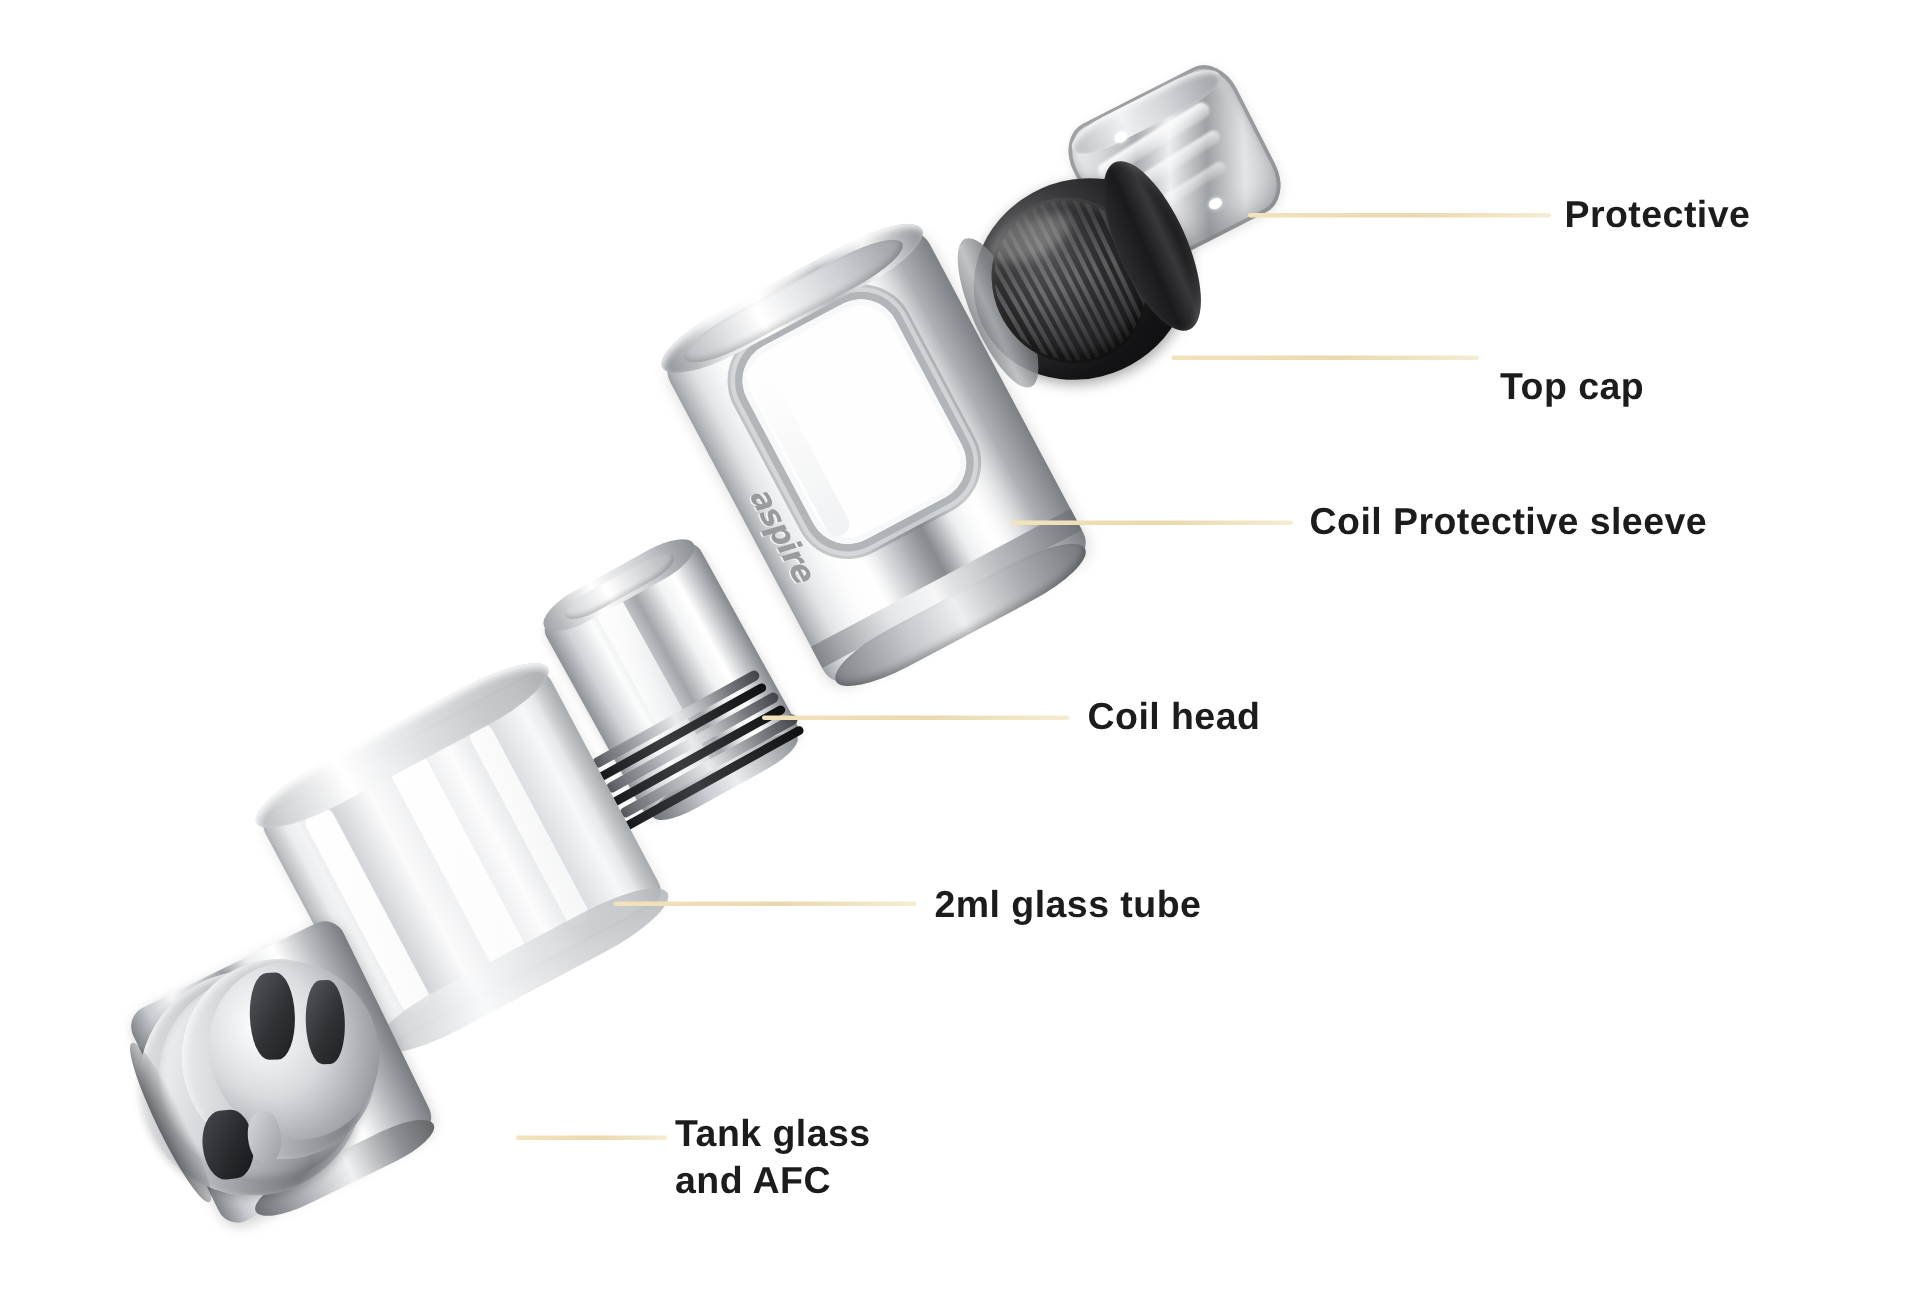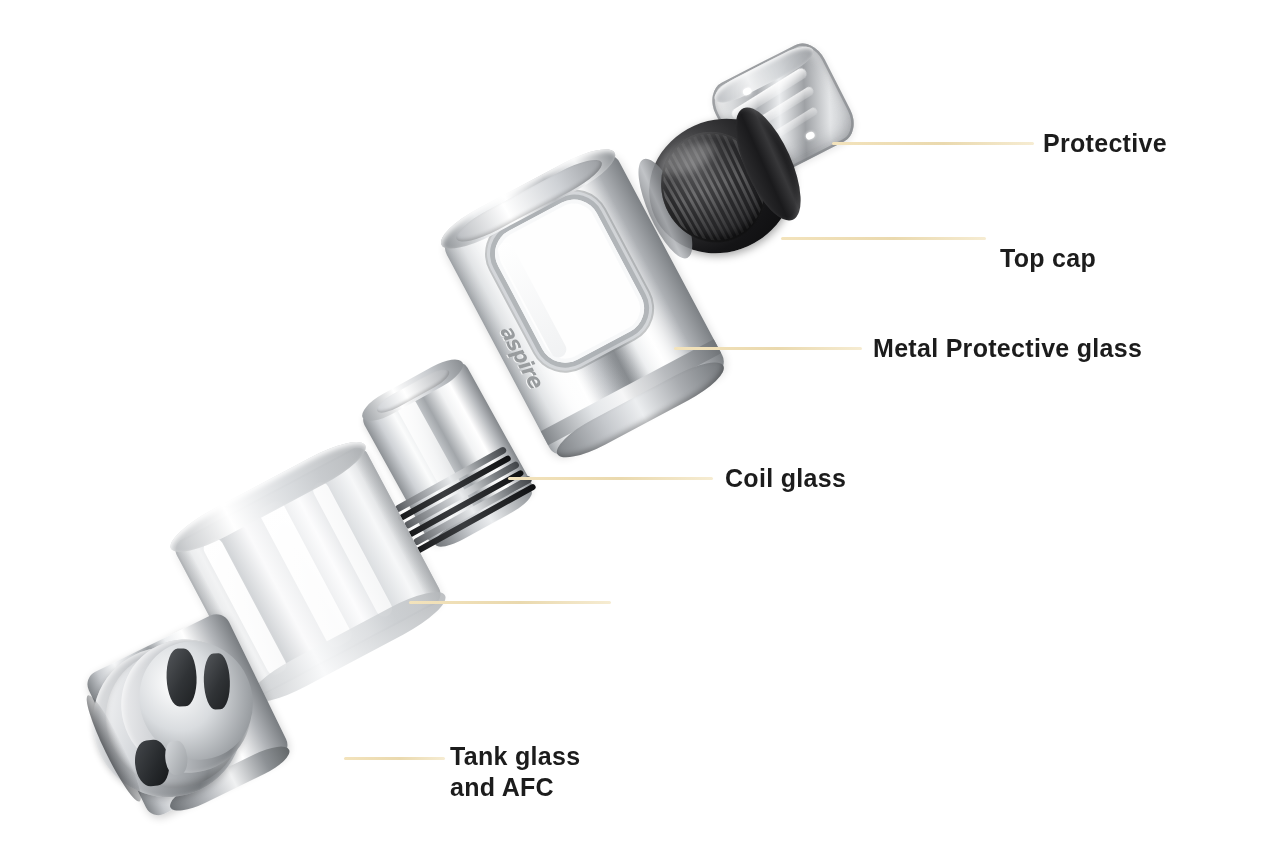--- a/index.html
+++ b/index.html
@@ -325,21 +325,22 @@
   <div class="leader" style="left:781px;top:237px;width:205px;"></div>
   <div class="leader" style="left:674px;top:347px;width:188px;"></div>
   <div class="leader" style="left:508px;top:477px;width:205px;"></div>
   <div class="leader" style="left:409px;top:601px;width:202px;"></div>
   <div class="leader" style="left:344px;top:757px;width:101px;"></div>
 
   <div class="label" style="left:1043px;top:128px;">Protective</div>
 
   <div class="label" style="left:1000px;top:223px;margin-top:20px;">Top cap</div>
 
-  <div class="label" style="left:873px;top:333px;">Metal Protective glass</div>
-
-  <div class="label" style="left:725px;top:463px;">Coil glass</div>
-
+  <div class="label" style="left:873px;top:333px;">Coil Protective sleeve</div>
+
+  <div class="label" style="left:725px;top:463px;">Coil head</div>
+
+  <div class="label" style="left:623px;top:588px;">2ml glass tube</div>
 
   <div class="label" style="left:450px;top:741px;">Tank glass</div>
   <div class="label" style="left:450px;top:772px;">and AFC</div>
 
 </div>
 
 </body></html>

